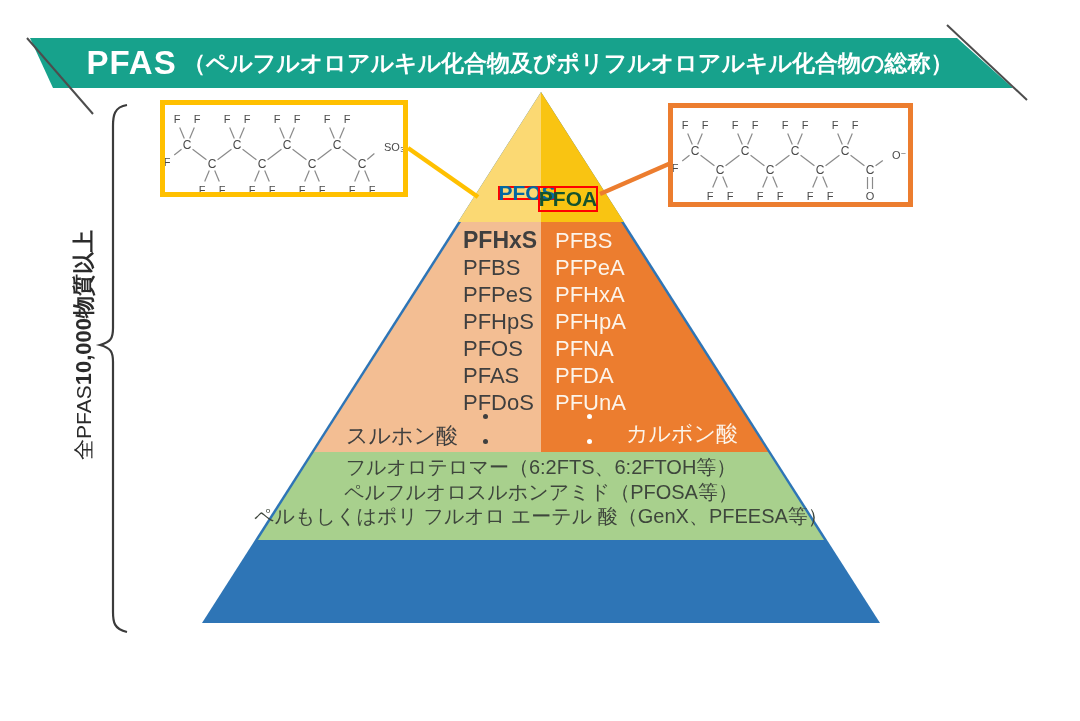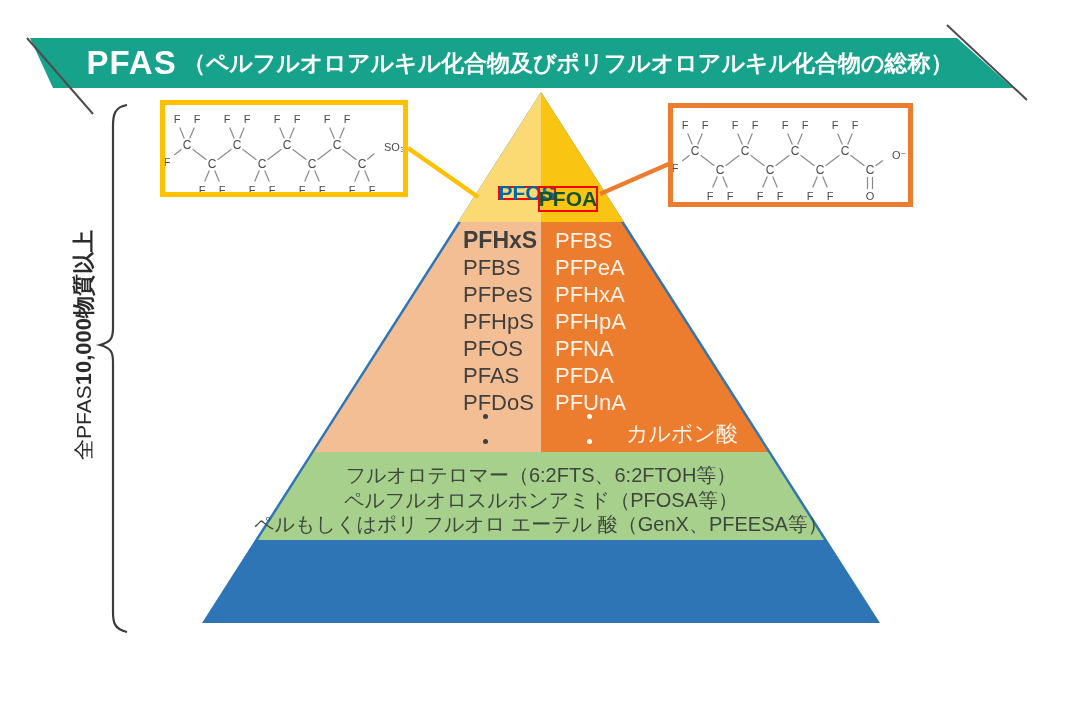--- a/index.html
+++ b/index.html
@@ -38,21 +38,21 @@
   .col .first{font-weight:bold;font-size:23px;}
   .dot{width:5px;height:5px;border-radius:50%;}
   .dot.dark{background:#3f3f3f;}
   .dot.light{background:#ffffff;}
 
   .acid-footer{font-size:22px;white-space:nowrap;}
   .acid-footer.sulfo{left:346px;top:421px;color:#3f3f3f;}
   .acid-footer.carbo{left:626px;top:419px;color:#fcf4ea;}
 
   .green-lines{left:241px;top:455px;width:600px;text-align:center;color:#3e463c;
-               font-size:20px;line-height:24.5px;white-space:nowrap;margin-top:8px;}
+               font-size:20px;line-height:24.5px;white-space:nowrap;}
   .base-label{left:391px;top:569px;width:300px;text-align:center;color:#ffffff;font-size:22px;}
 </style>
 </head>
 <body>
 
 <div id="stage">
 
   <svg id="bg-svg" width="1080" height="721" viewBox="0 0 1080 721">
 
     <polygon points="30,38 957,38 1013,88 53,88" fill="#17A28C"></polygon>
@@ -217,20 +217,21 @@
     <div>PFNA</div>
     <div>PFDA</div>
     <div>PFUnA</div>
   </div>
 
   <div class="abs dot dark" style="left:483px;top:414px;"></div>
   <div class="abs dot dark" style="left:483px;top:439px;"></div>
   <div class="abs dot light" style="left:587px;top:414px;"></div>
   <div class="abs dot light" style="left:587px;top:439px;"></div>
 
+  <div class="abs acid-footer sulfo">スルホン酸</div>
   <div class="abs acid-footer carbo">カルボン酸</div>
 
   <div class="abs green-lines">
     <div>フルオロテロマー（6:2FTS、6:2FTOH等）</div>
     <div>ペルフルオロスルホンアミド（PFOSA等）</div>
     <div>ペルもしくはポリ フルオロ エーテル 酸（GenX、PFEESA等）</div>
   </div>
 
 
 </div>

